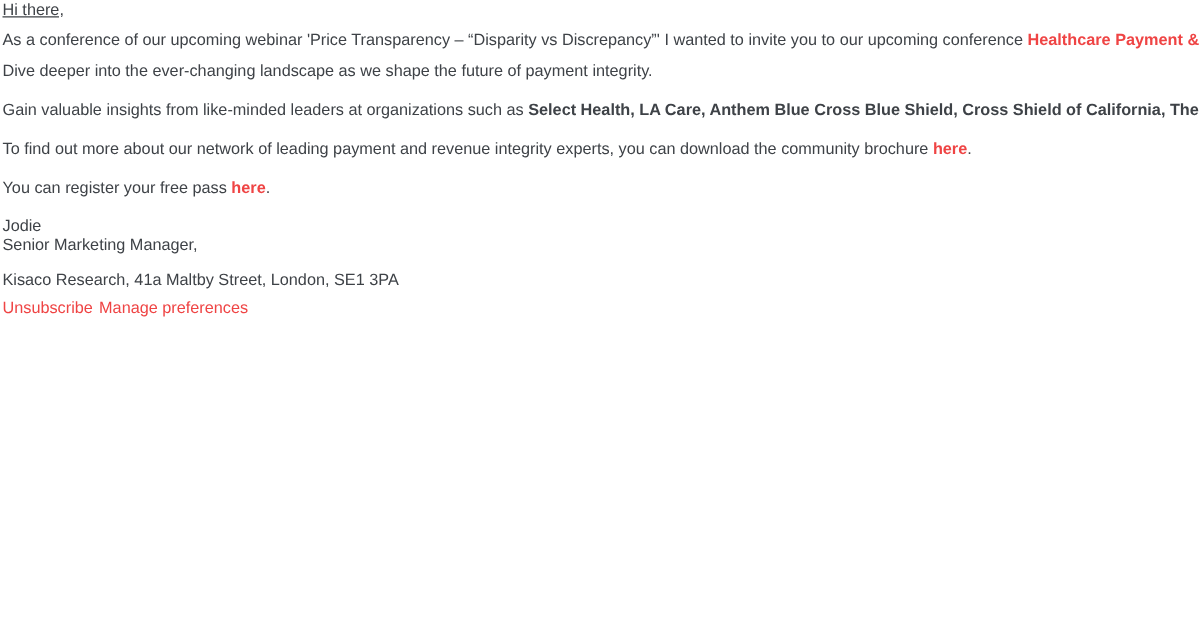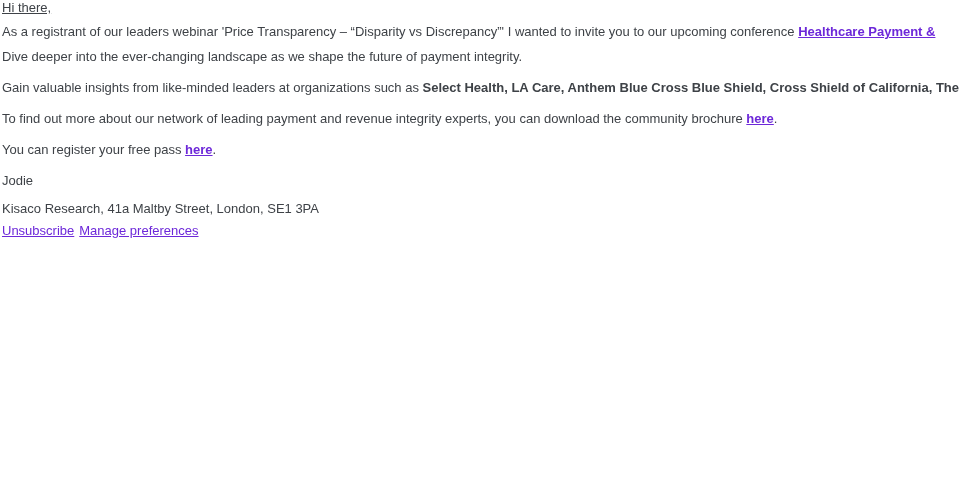--- a/index.html
+++ b/index.html
@@ -16,56 +16,56 @@
   }
   .para { margin: 0 0 16px 0; white-space: nowrap; }
   .para.greeting  { margin-bottom: 9px; text-decoration: underline; }
   .para.invite    { margin-bottom: 10px; }
   .para.signature { margin-bottom: 13px; }
   .para.address   { margin-bottom: 7px; }
   .para.footer-links { margin-bottom: 16px; }
   .sig-line { display: block; }
   b, .bold { font-weight: bold; }
   a.link {
-    color: #6d28d9;
-    text-decoration: underline;
+    color: #ef4444;
     cursor: pointer;
   }
   a.link.bold { font-weight: bold; }
   .footer-links a.link + a.link { margin-left: 5px; }
 </style>
 </head>
 <body>
 
 <p class="para greeting">
   <span>Hi there,</span>
 </p>
 
 <p class="para invite">
-  <span>As a registrant of our leaders webinar 'Price Transparency – “Disparity vs Discrepancy”' I wanted to invite you to our upcoming conference </span><a class="link bold">Healthcare Payment &amp;</a>
+  <span>As a conference of our upcoming webinar 'Price Transparency – “Disparity vs Discrepancy”' I wanted to invite you to our upcoming conference </span><a class="link bold">Healthcare Payment &amp;</a>
 </p>
 
 <p class="para dive">
   <span>Dive deeper into the ever-changing landscape as we shape the future of payment integrity.</span>
 </p>
 
 <p class="para insights">
   <span>Gain valuable insights from like-minded leaders at organizations such as </span><span class="bold">Select Health, LA Care, Anthem Blue Cross Blue Shield, Cross Shield of California, The</span>
 </p>
 
 <p class="para brochure">
   <span>To find out more about our network of leading payment and revenue integrity experts, you can download the community brochure </span><a class="link bold">here</a><span>.</span>
 </p>
 
 <p class="para register">
   <span>You can register your free pass </span><a class="link bold">here</a><span>.</span>
 </p>
 
 <div class="para signature">
   <span class="sig-line">Jodie</span>
+  <span class="sig-line">Senior Marketing Manager,</span>
 </div>
 
 <p class="para address">
   <span>Kisaco Research, 41a Maltby Street, London, SE1 3PA</span>
 </p>
 
 <p class="para footer-links">
   <a class="link">Unsubscribe</a><a class="link">Manage preferences</a>
 </p>
 

